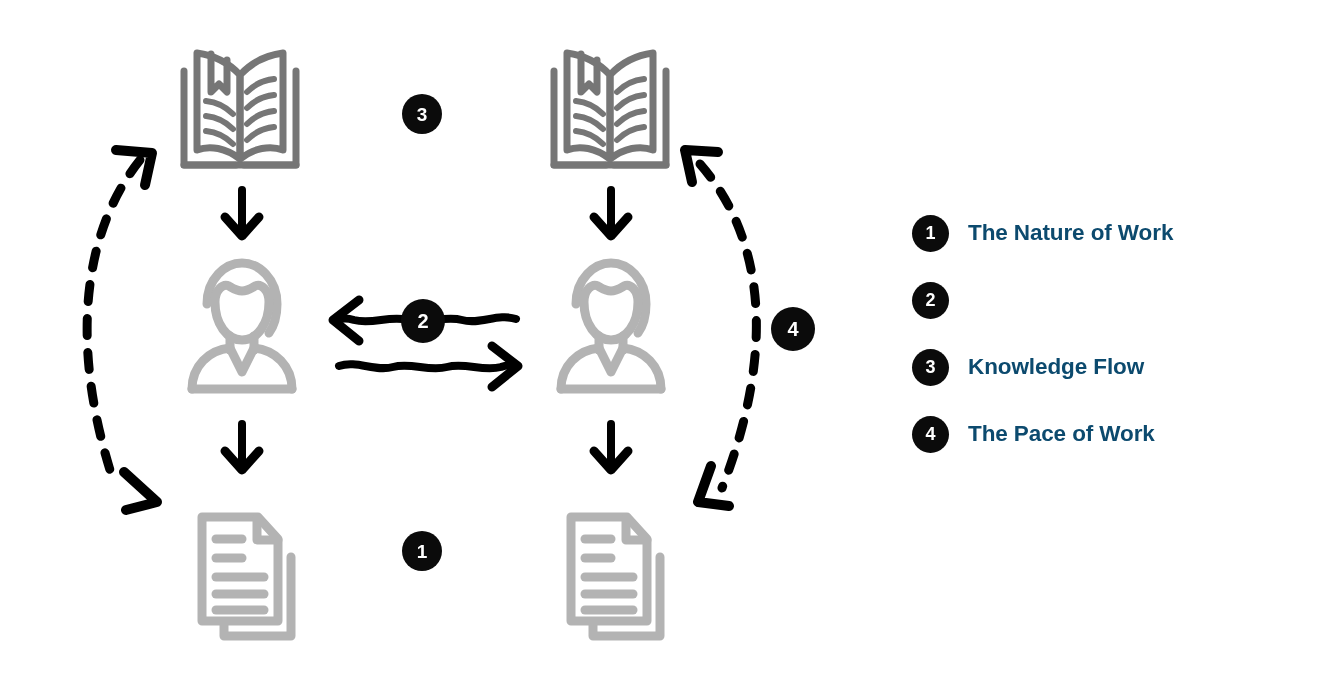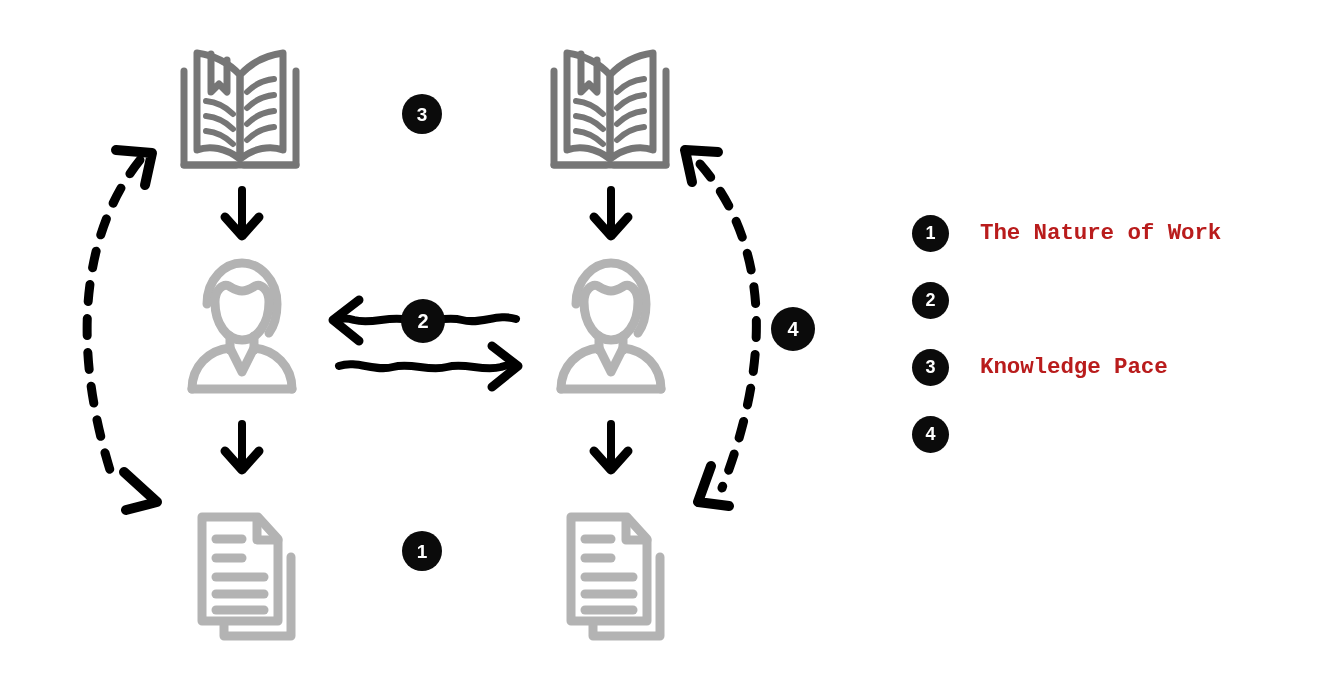--- a/index.html
+++ b/index.html
@@ -57,27 +57,27 @@
     color: #ffffff;
     font-size: 18px;
     font-weight: bold;
     display: flex;
     align-items: center;
     justify-content: center;
     line-height: 1;
     font-family: "Liberation Sans", sans-serif;
   }
   .legend-label {
-    margin-left: 31px;
+    margin-left: 19px;
     font-size: 22.5px;
     font-weight: bold;
-    color: #b91c1c;
+    color: #0c4a6e;
     letter-spacing: -0.1px;
     white-space: nowrap;
-    font-family: Liberation Mono, monospace;
+    font-family: Liberation Sans, sans-serif;
   }
 </style>
 </head>
 <body>
 
 <div id="canvas">
 
   <svg id="diagram-svg" viewBox="0 0 1341 674">
 
     <defs>
@@ -235,22 +235,23 @@
       <div class="legend-badge">1</div>
       <div class="legend-label">The Nature of Work</div>
     </div>
 
     <div class="legend-row">
       <div class="legend-badge">2</div>
     </div>
 
     <div class="legend-row">
       <div class="legend-badge">3</div>
-      <div class="legend-label">Knowledge Pace</div>
+      <div class="legend-label">Knowledge Flow</div>
     </div>
 
     <div class="legend-row">
       <div class="legend-badge">4</div>
+      <div class="legend-label">The Pace of Work</div>
     </div>
 
   </div>
 
 </div>
 
 </body></html>

